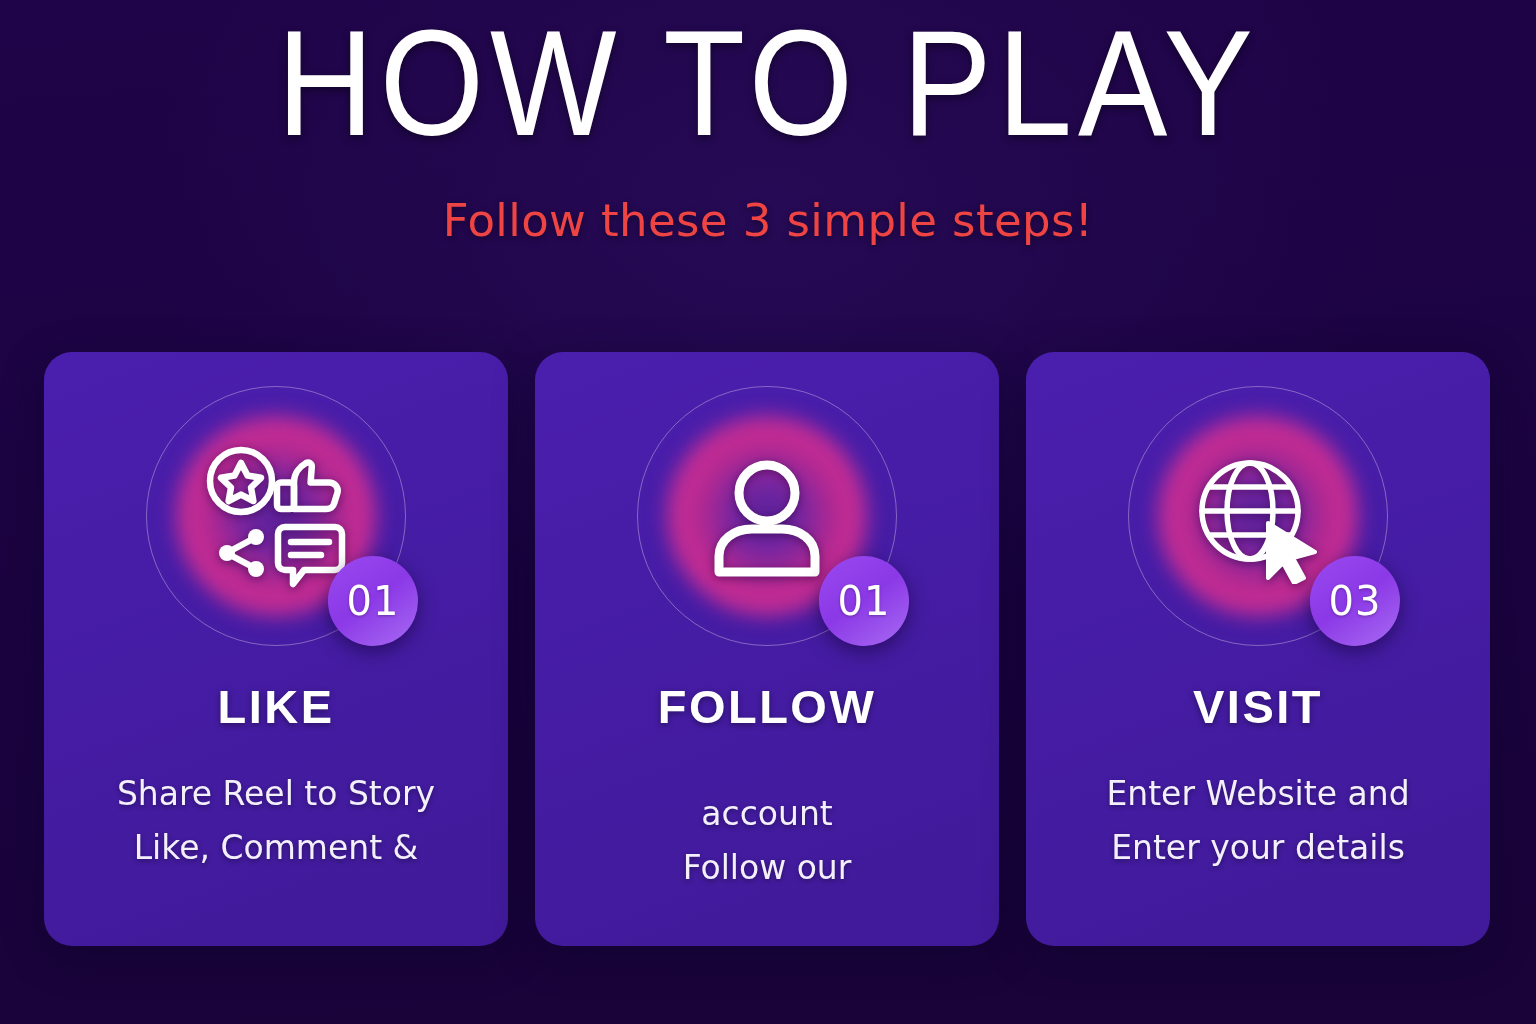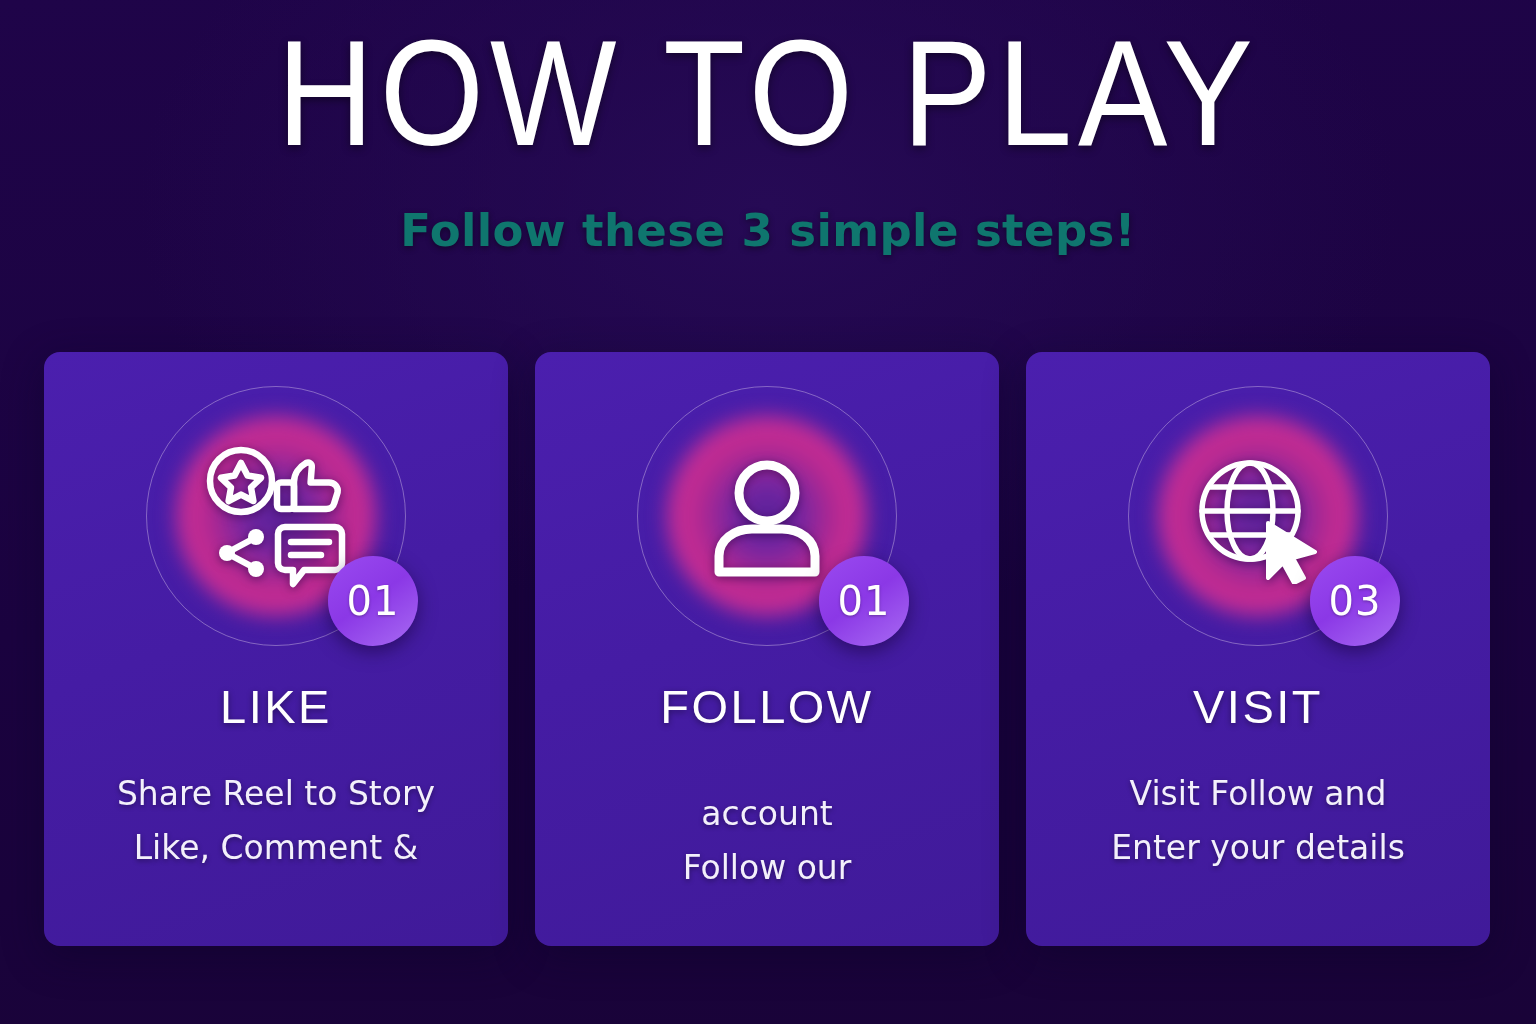--- a/index.html
+++ b/index.html
@@ -18,61 +18,61 @@
     font-family:"Liberation Sans", sans-serif;
     position:relative;
     -webkit-font-smoothing:antialiased;
   }
 
   
   .header {
     position:absolute;
     top:0; left:0; right:0;
     text-align:center;
-    padding-top:18px;
+    padding-top:8px;
   }
 
   .title {
     font-family:"Liberation Sans", sans-serif;
     font-size:134px;
     line-height:1.0;
     font-weight:400;
     letter-spacing:6px;
     color:#ffffff;
     text-shadow:0 3px 8px rgba(0,0,0,0.45);
     transform:scaleY(1.12);
     transform-origin:top center;
   }
 
   .subtitle {
     margin-top:52px;
     font-family:"DejaVu Sans", sans-serif;
     font-size:45px;
-    font-weight:700;
+    font-weight:400;
     letter-spacing:0.4px;
-    color:#0f766e;
+    color:#ef4444;
     text-shadow:0 2px 6px rgba(0,0,0,0.45);
   }
 
   
   .cards {
     position:absolute;
     top:352px;
     left:44px;
     width:1446px;
     height:594px;
     display:flex;
     justify-content:space-between;
   }
 
   .card {
     position:relative;
     width:464px;
     height:594px;
-    border-radius:16px;
+    border-radius:28px;
     background:linear-gradient(160deg, #4b1fae 0%, #451ca4 45%, #401a99 100%);
     box-shadow:0 10px 40px rgba(10,0,40,0.45);
     overflow:hidden;
   }
 
   
   .stage {
     position:relative;
     height:330px;
     width:100%;
@@ -141,21 +141,21 @@
   .card-body {
     position:absolute;
     top:330px; left:0; right:0;
     padding:0 26px;
     text-align:center;
   }
 
   .card-title {
     font-family:"Liberation Sans", sans-serif;
     font-size:47px;
-    font-weight:400;
+    font-weight:700;
     letter-spacing:2.5px;
     color:#ffffff;
     text-shadow:0 2px 6px rgba(0,0,0,0.4);
     line-height:1.05;
   }
 
   .card-desc {
     margin-top:36px;
     font-family:"DejaVu Sans", sans-serif;
     font-size:33px;
@@ -261,19 +261,19 @@
           </g>
         </svg>
       </div>
       <div class="badge">
         <span>03</span>
       </div>
     </div>
     <div class="card-body">
       <div class="card-title">VISIT</div>
       <div class="card-desc">
-        <div>Visit Follow and</div>
+        <div>Enter Website and</div>
         <div>Enter your details</div>
       </div>
     </div>
   </div>
 
 </div>
 
 </body></html>

